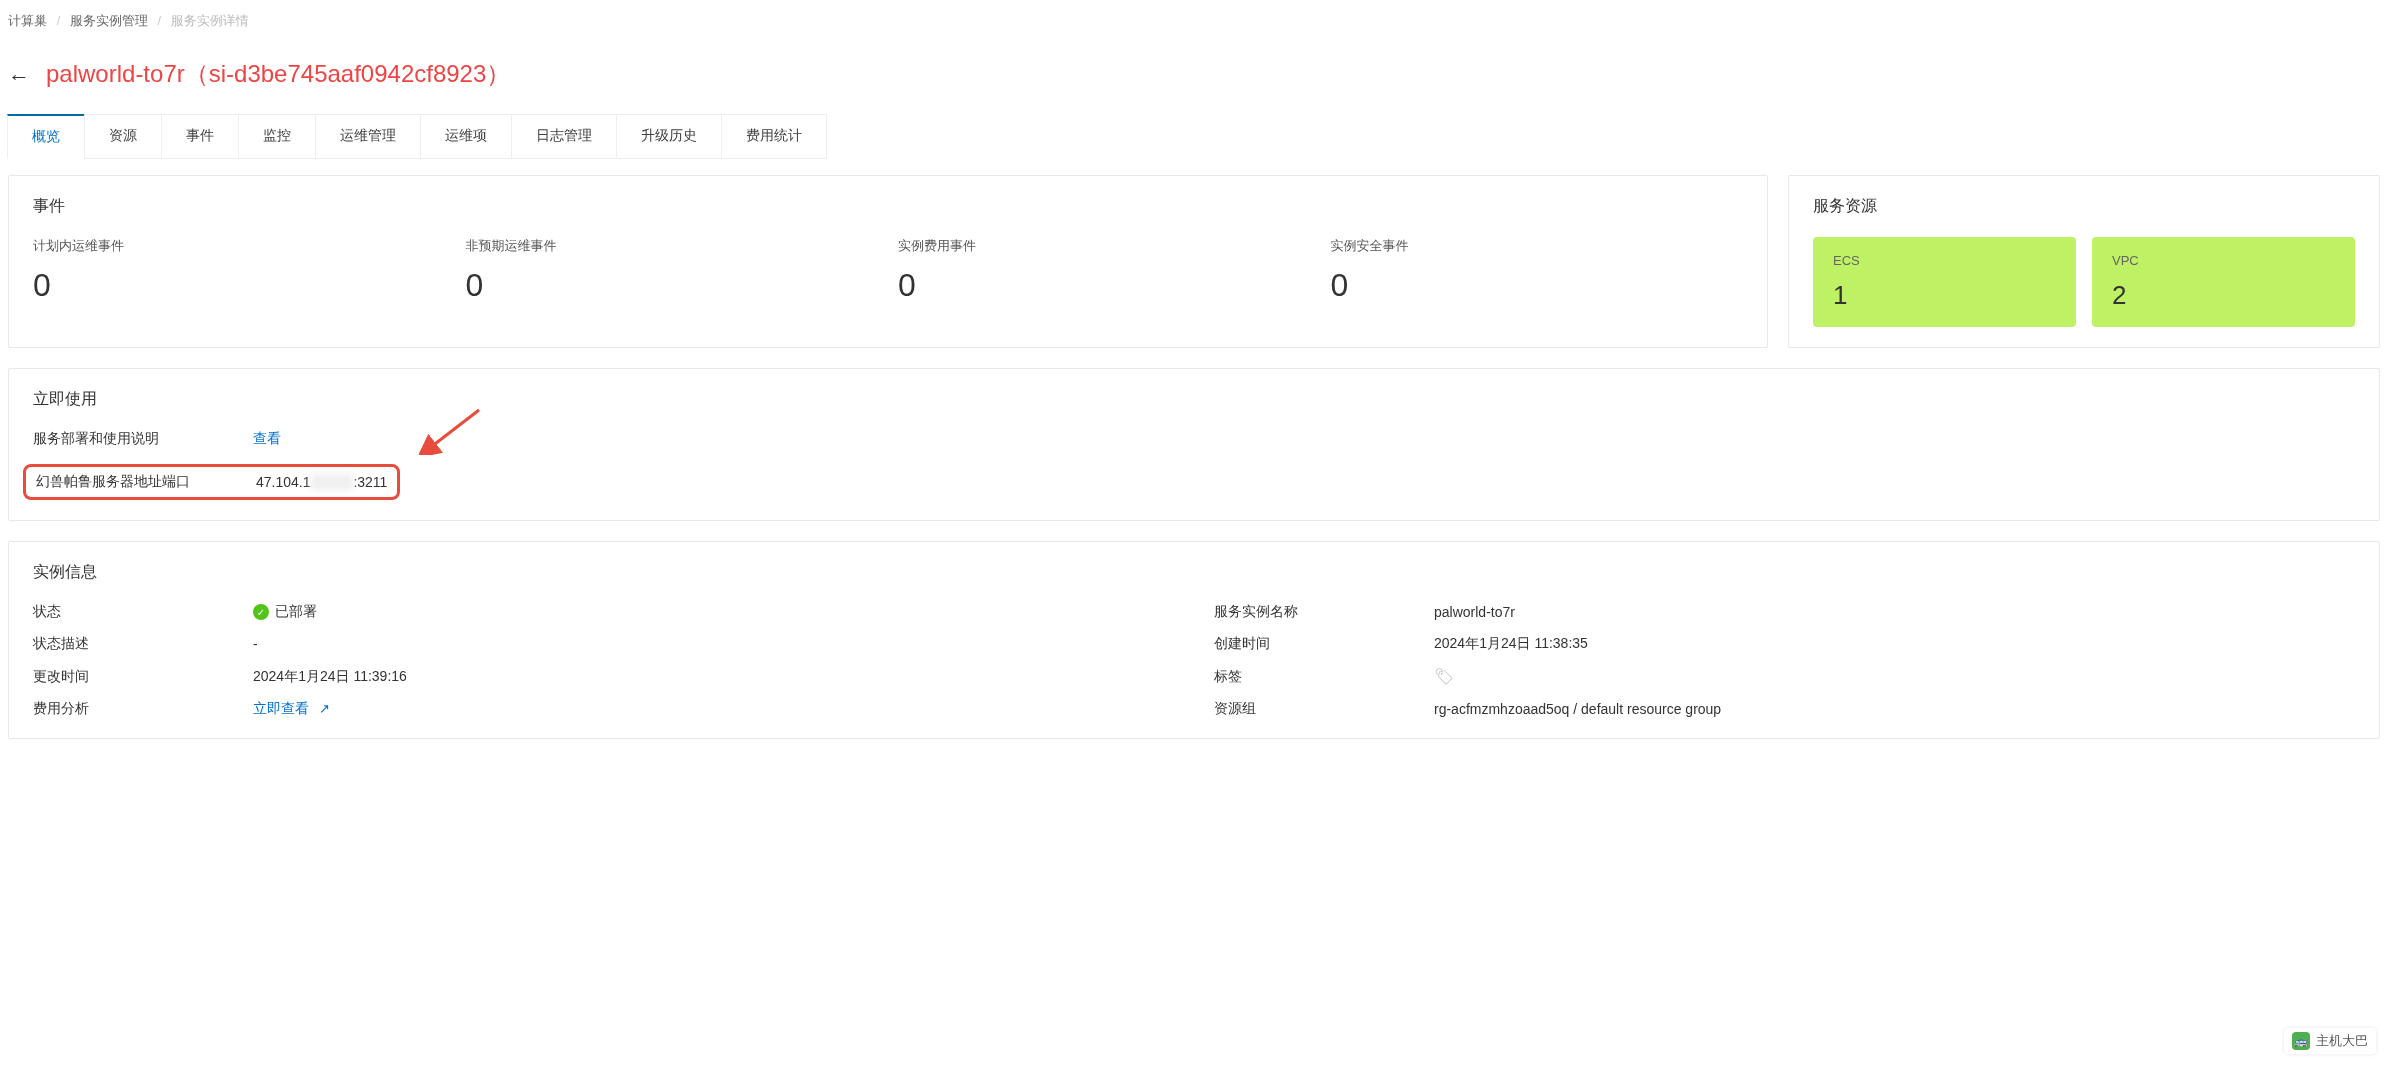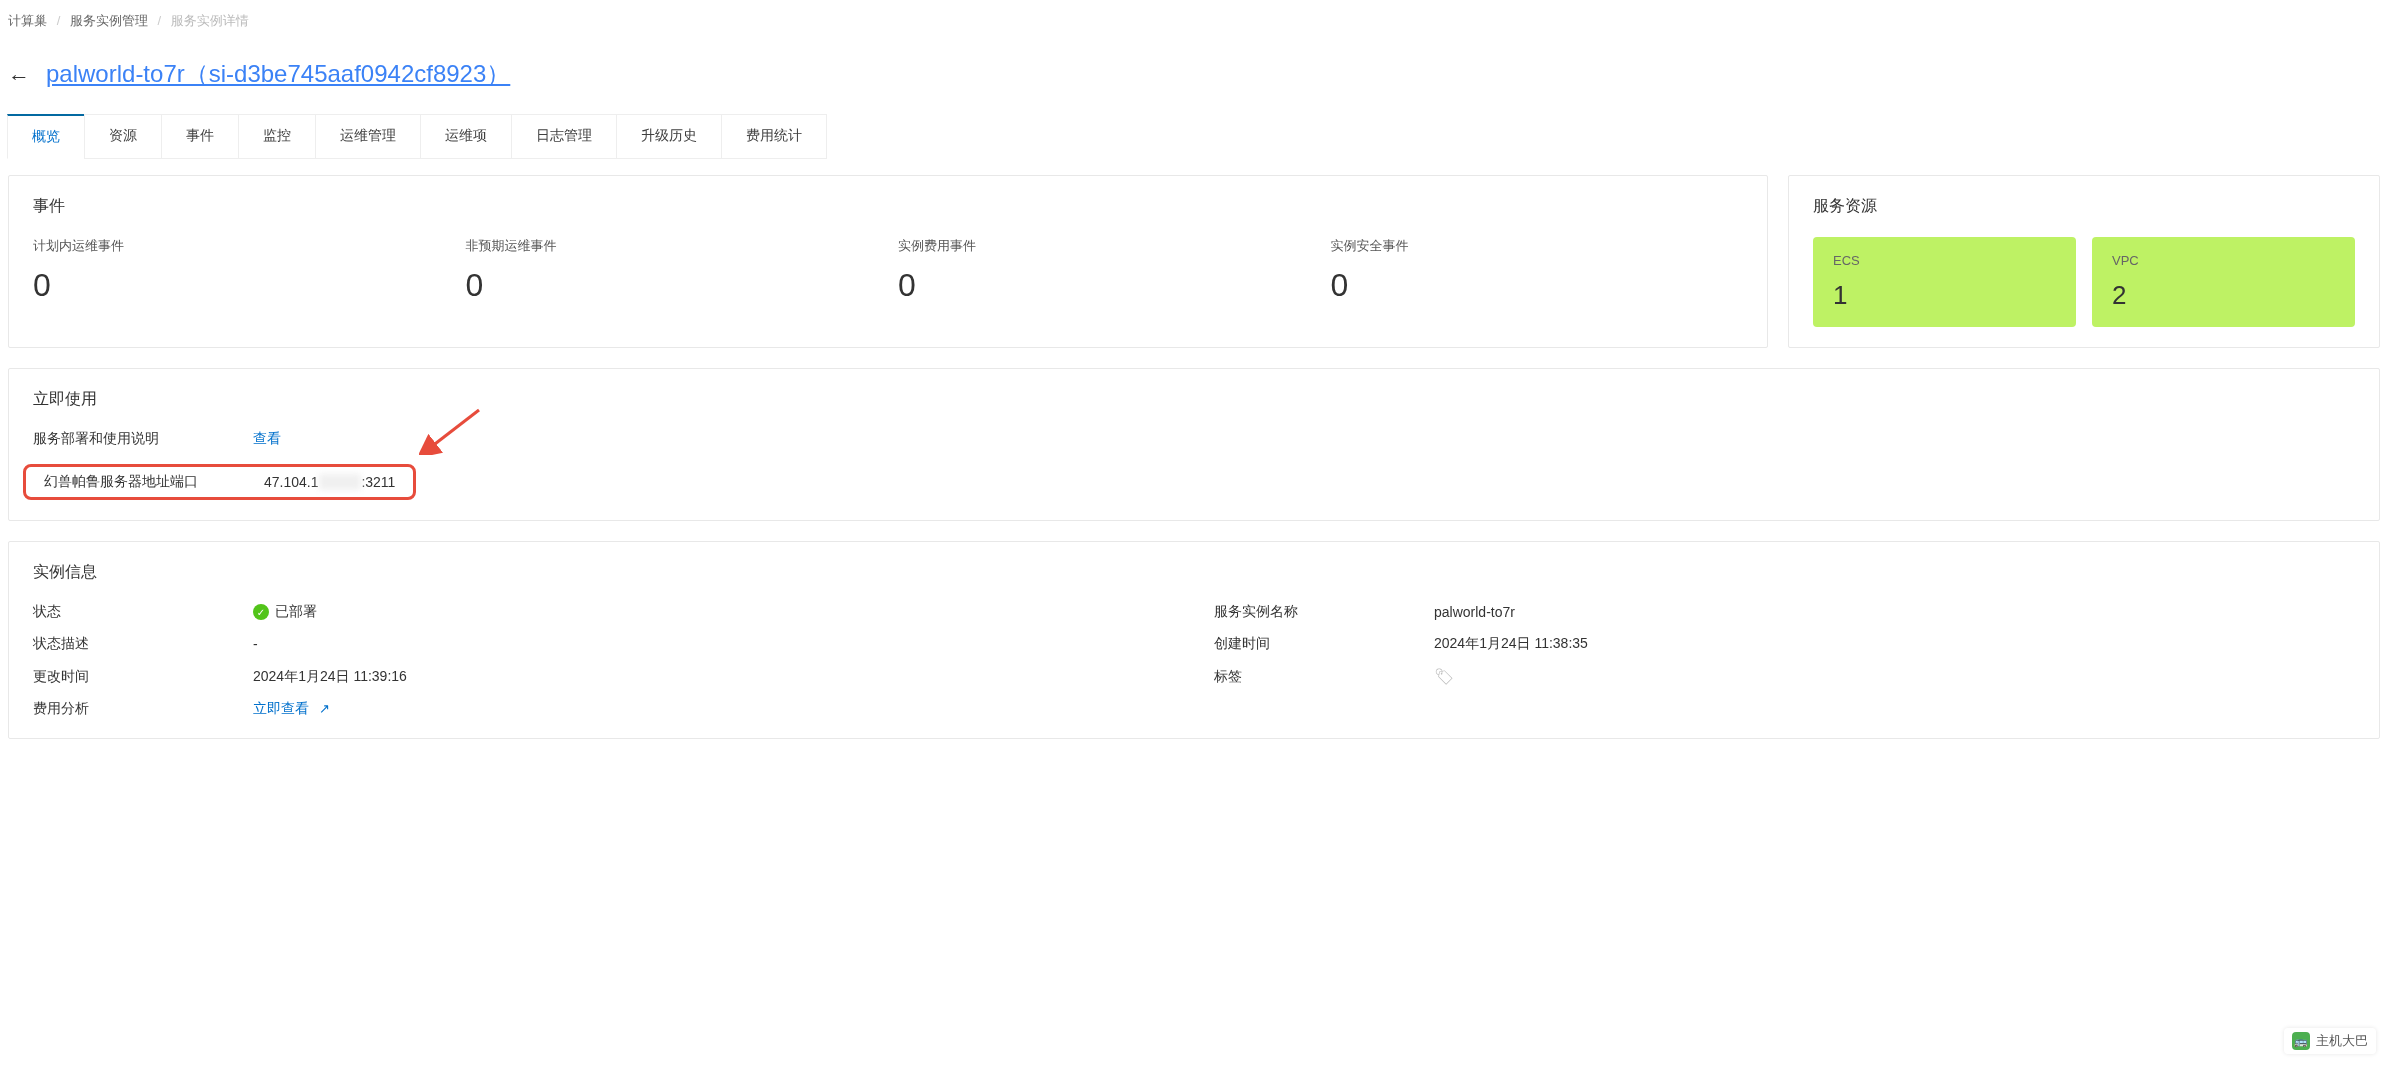--- a/index.html
+++ b/index.html
@@ -36,22 +36,21 @@
     }
     .back-arrow {
       font-size: 22px;
       margin-right: 16px;
       cursor: pointer;
       color: #333;
     }
     .page-title {
       font-size: 24px;
       font-weight: 500;
-      color: #3b82f6;
-      text-decoration: underline;
+      color: #ef4444;
     }
     .tabs {
       display: flex;
       border-bottom: none;
       padding: 0 8px;
     }
     .tab {
       padding: 12px 24px;
       cursor: pointer;
       color: #404040;
@@ -141,21 +140,21 @@
     .usage-value {
       color: #333;
     }
     .link {
       color: #0070cc;
       cursor: pointer;
     }
     .highlight-box {
       border: 3px solid #e74c3c;
       border-radius: 8px;
-      padding: 6px 18px;
+      padding: 6px 10px;
       display: inline-flex;
       align-items: center;
       margin-left: -10px;
       margin-top: 4px;
     }
     .highlight-box .usage-label {
       width: 220px;
     }
     .highlight-box .usage-value {
       position: relative;
@@ -360,19 +359,23 @@
         <span class="tag-icon">🏷</span>
       </div>
     </div>
     <div class="instance-row">
       <div class="instance-label">费用分析</div>
       <div class="instance-value">
         <span class="link">立即查看</span>
         <span class="link external-icon">↗</span>
       </div>
     </div>
+    <div class="instance-row">
+      <div class="instance-label">资源组</div>
+      <div class="instance-value">rg-acfmzmhzoaad5oq / default resource group</div>
+    </div>
   </div>
 </div>
 
 <div class="watermark">
   <span class="watermark-icon">🚌</span>
   <span>主机大巴</span>
 </div>
 
 </body></html>

